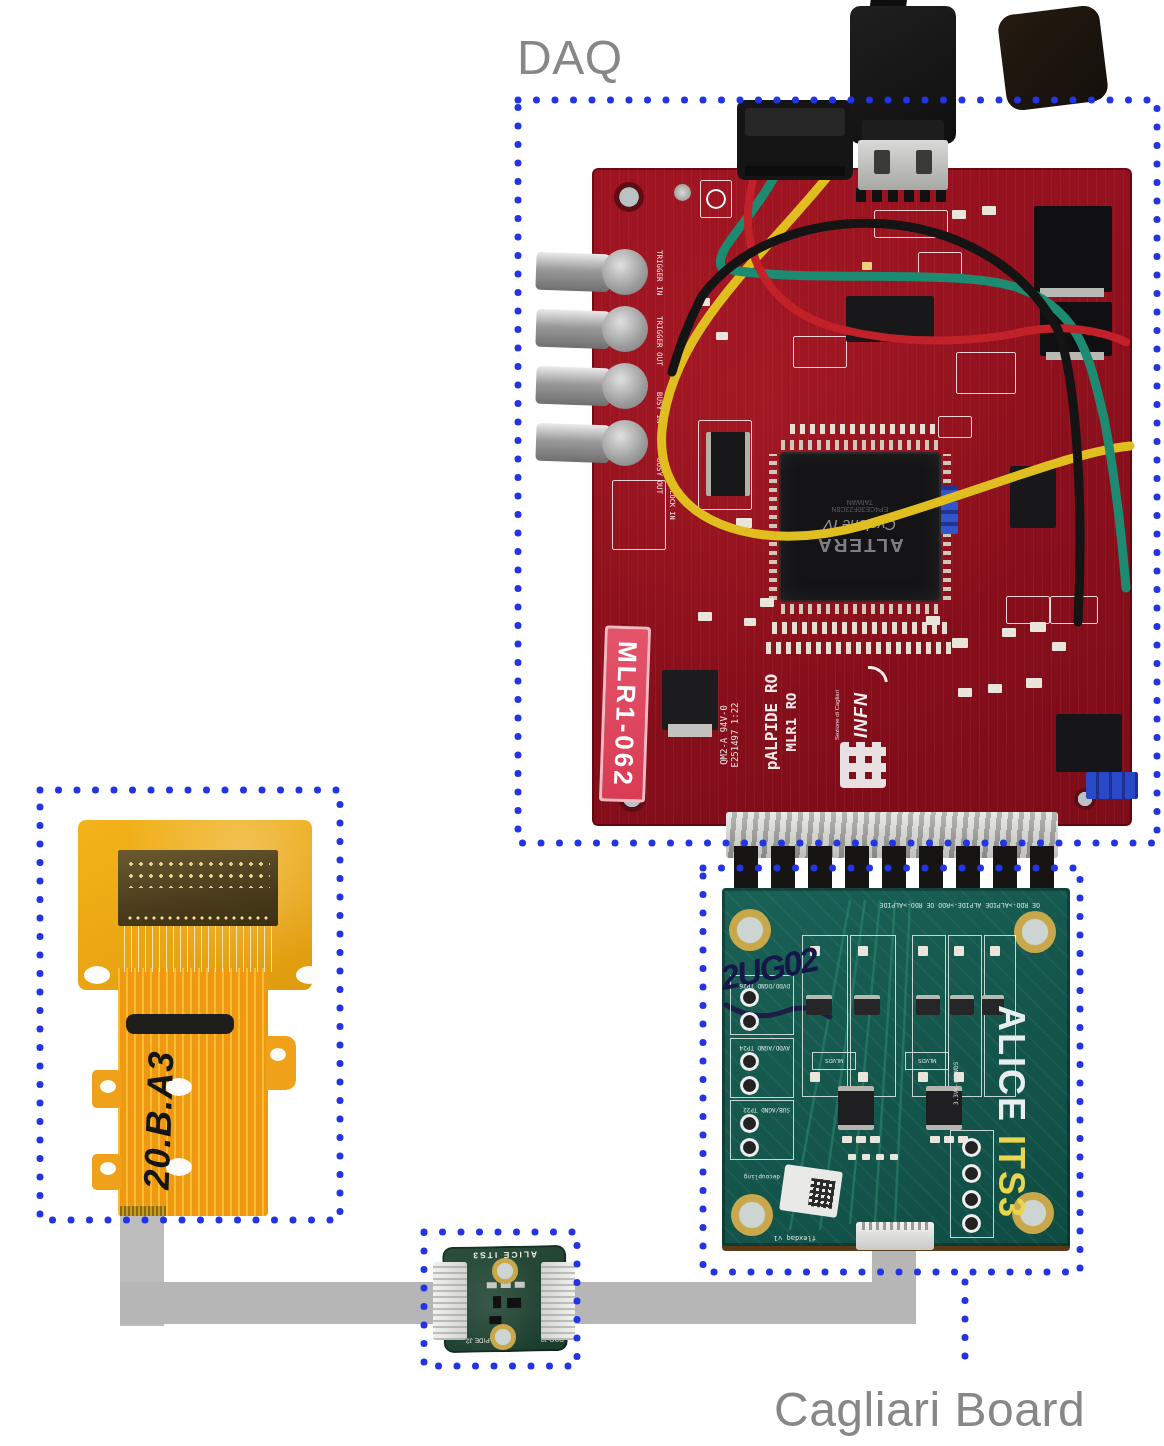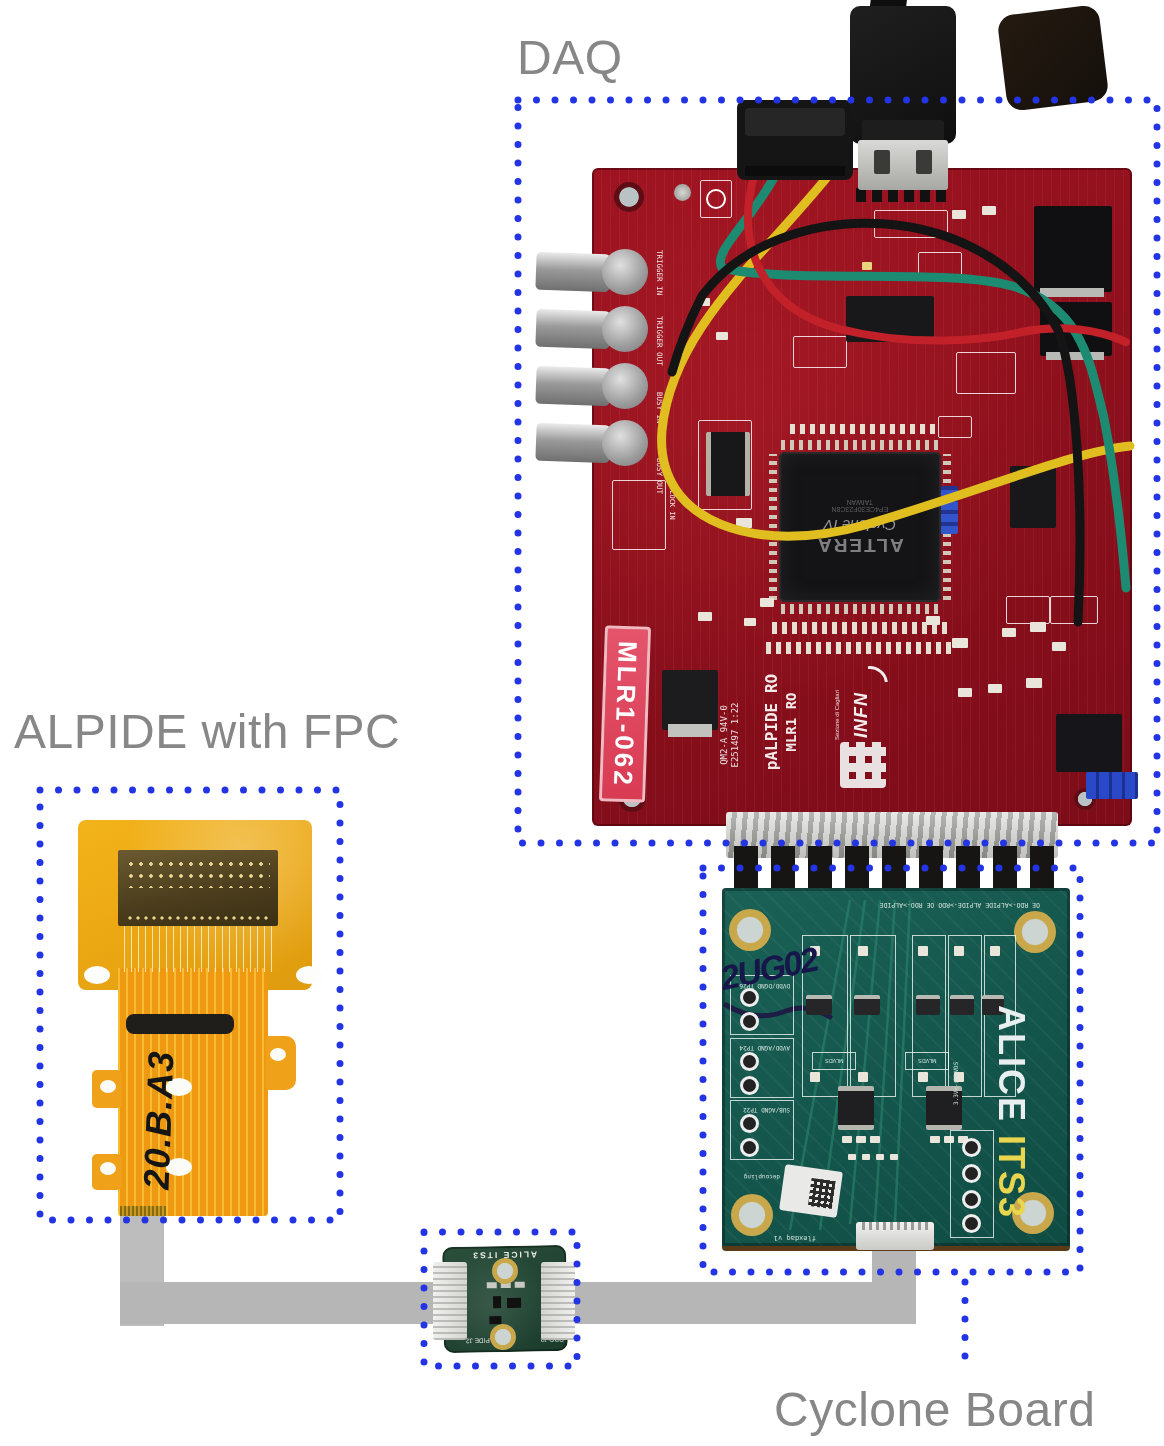--- a/index.html
+++ b/index.html
@@ -20,22 +20,21 @@
   .tpc{position:absolute;width:13px;height:13px;border-radius:50%;background:#222;border:3px solid #eee;}
   .wbox{position:absolute;border:1.3px solid rgba(255,255,255,.75);}
   .tsilk{position:absolute;color:#cfe2dc;font-family:"DejaVu Sans Mono",monospace;}
 </style>
 </head>
 <body>
 
 <div class="canvas">
 
   <div class="ann" style="left:517px;top:30px;">DAQ</div>
-  <div class="ann" style="left:14px;top:704px;">ALPIDE with FPC</div>
-  <div class="ann" style="left:774px;top:1382px;">Cyclone Board</div>
+  <div class="ann" style="left:774px;top:1382px;">Cagliari Board</div>
 
   <div class="cable" style="left:120px;top:1206px;width:44px;height:120px;background:#bdbdbd;"></div>
   <div class="cable" style="left:120px;top:1282px;width:796px;height:42px;"></div>
   <div class="cable" style="left:872px;top:1246px;width:44px;height:40px;"></div>
 
   <div class="abs" style="left:592px;top:168px;width:540px;height:658px;z-index:10;border-radius:6px;
        background:radial-gradient(circle at 30% 35%,rgba(255,70,70,.16),transparent 55%),
                   repeating-linear-gradient(90deg,rgba(255,160,160,.07) 0 1px,transparent 1px 9px),
                   linear-gradient(160deg,#9c1220,#8a0f1c 55%,#7d0c19);
        box-shadow:inset 0 0 0 2px rgba(60,0,8,.5);">

